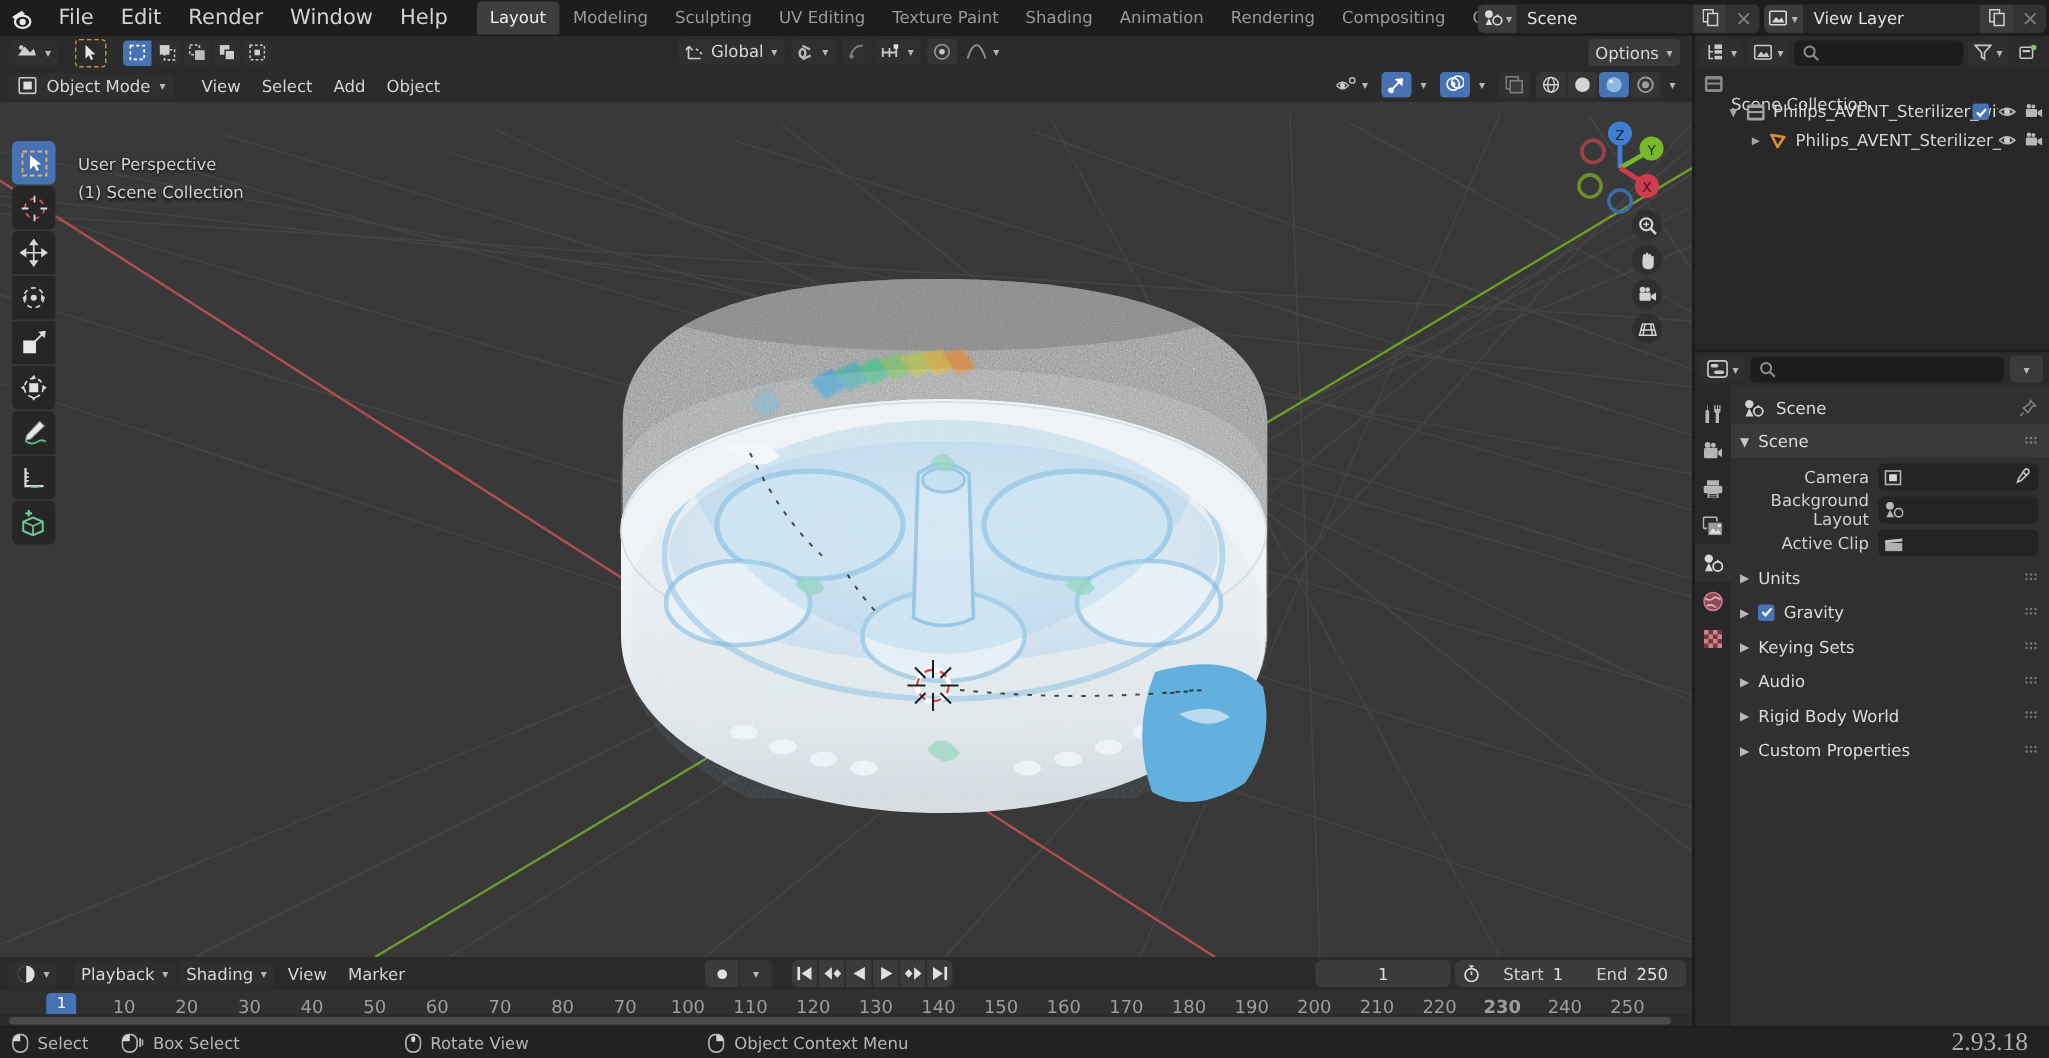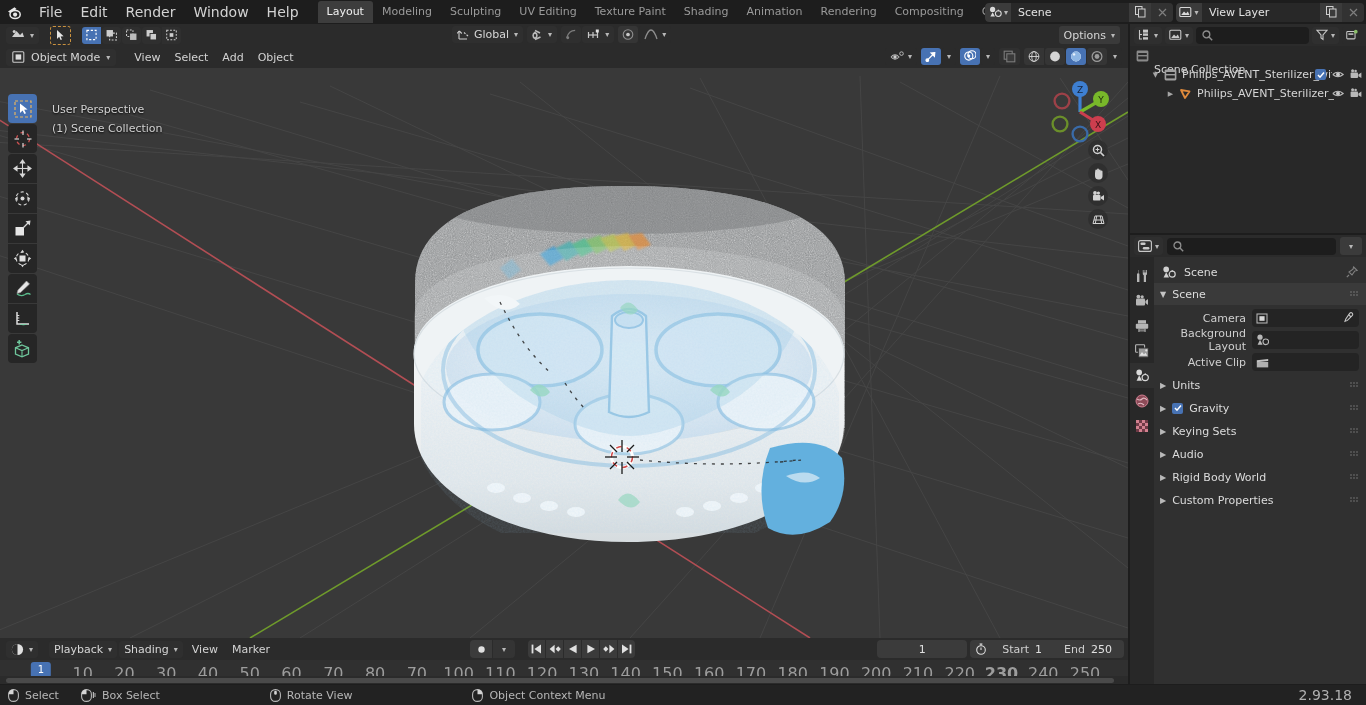--- a/index.html
+++ b/index.html
@@ -99,21 +99,21 @@
   .navbtns { position:absolute; right:20px; top:72px; display:flex; flex-direction:column; gap:3px; z-index:10; }
   .navbtn {
     width:20px; height:20px; border-radius:50%; background:#2c2c2cbb;
     display:flex; align-items:center; justify-content:center; color:#cfcfcf;
   }
 
   
   .timeline { position:absolute; left:0; top:638px; width:1128px; height:46px; background:#303030; }
   .tl-header { height:22px; display:flex; align-items:center; padding-left:6px; gap:2px; background:#2b2b2b; }
   .tl-ruler { position:relative; height:24px; background:#303030; }
-  .tl-tick { position:absolute; top:4px; font-size:16px; color:#9d9d9d; transform:translateX(-50%); }
+  .tl-tick { position:absolute; top:4px; font-size:12px; color:#9d9d9d; transform:translateX(-50%); }
   .playhead {
     position:absolute; top:2px; height:16px; background:#4772b3; border-radius:3px;
     color:#fff; font-size:10px; padding:0 7px; line-height:16px; transform:translateX(-50%);
   }
   .tl-center { position:absolute; left:470px; top:2px; display:flex; align-items:center; gap:3px; }
   .tl-right { position:absolute; right:4px; top:2px; display:flex; align-items:center; gap:3px; }
   .numfield {
     height:18px; background:#3b3b3b; border-radius:4px; display:flex; align-items:center;
     justify-content:center; font-size:11px; color:#e0e0e0; padding:0 10px;
   }
@@ -162,21 +162,21 @@
   .pr-panelhdr.open { background:#3a3a3a; }
   .grip { position:absolute; right:7px; top:8px; width:9px; height:7px; opacity:.45; }
   .pr-field { height:20px; display:flex; align-items:center; padding:0 7px 0 4px; gap:6px; margin-bottom:2px; }
   .pr-flabel { width:88px; text-align:right; font-size:11px; color:#cfcfcf; }
   .pr-fbox { flex:1; height:18px; background:#242424; border-radius:4px; display:flex; align-items:center; padding:0 4px; position:relative; }
 
   
   .status { position:absolute; left:0; top:685px; width:1366px; height:20px; background:#222222;
             display:flex; align-items:center; padding-left:8px; gap:3px; }
   .st-item { display:flex; align-items:center; gap:6px; color:#b6b6b6; font-size:11px; }
-  .st-version { position:absolute; right:14px; color:#b0b0b0; font-size:14px; }
+  .st-version { position:absolute; right:14px; color:#b0b0b0; font-size:17px;font-family:Liberation Serif, serif; }
 
   .sep { width:7px; }
   svg { display:block; }
 </style>
 </head>
 <body>
 
 <div class="app">
 
   <div class="topbar">

